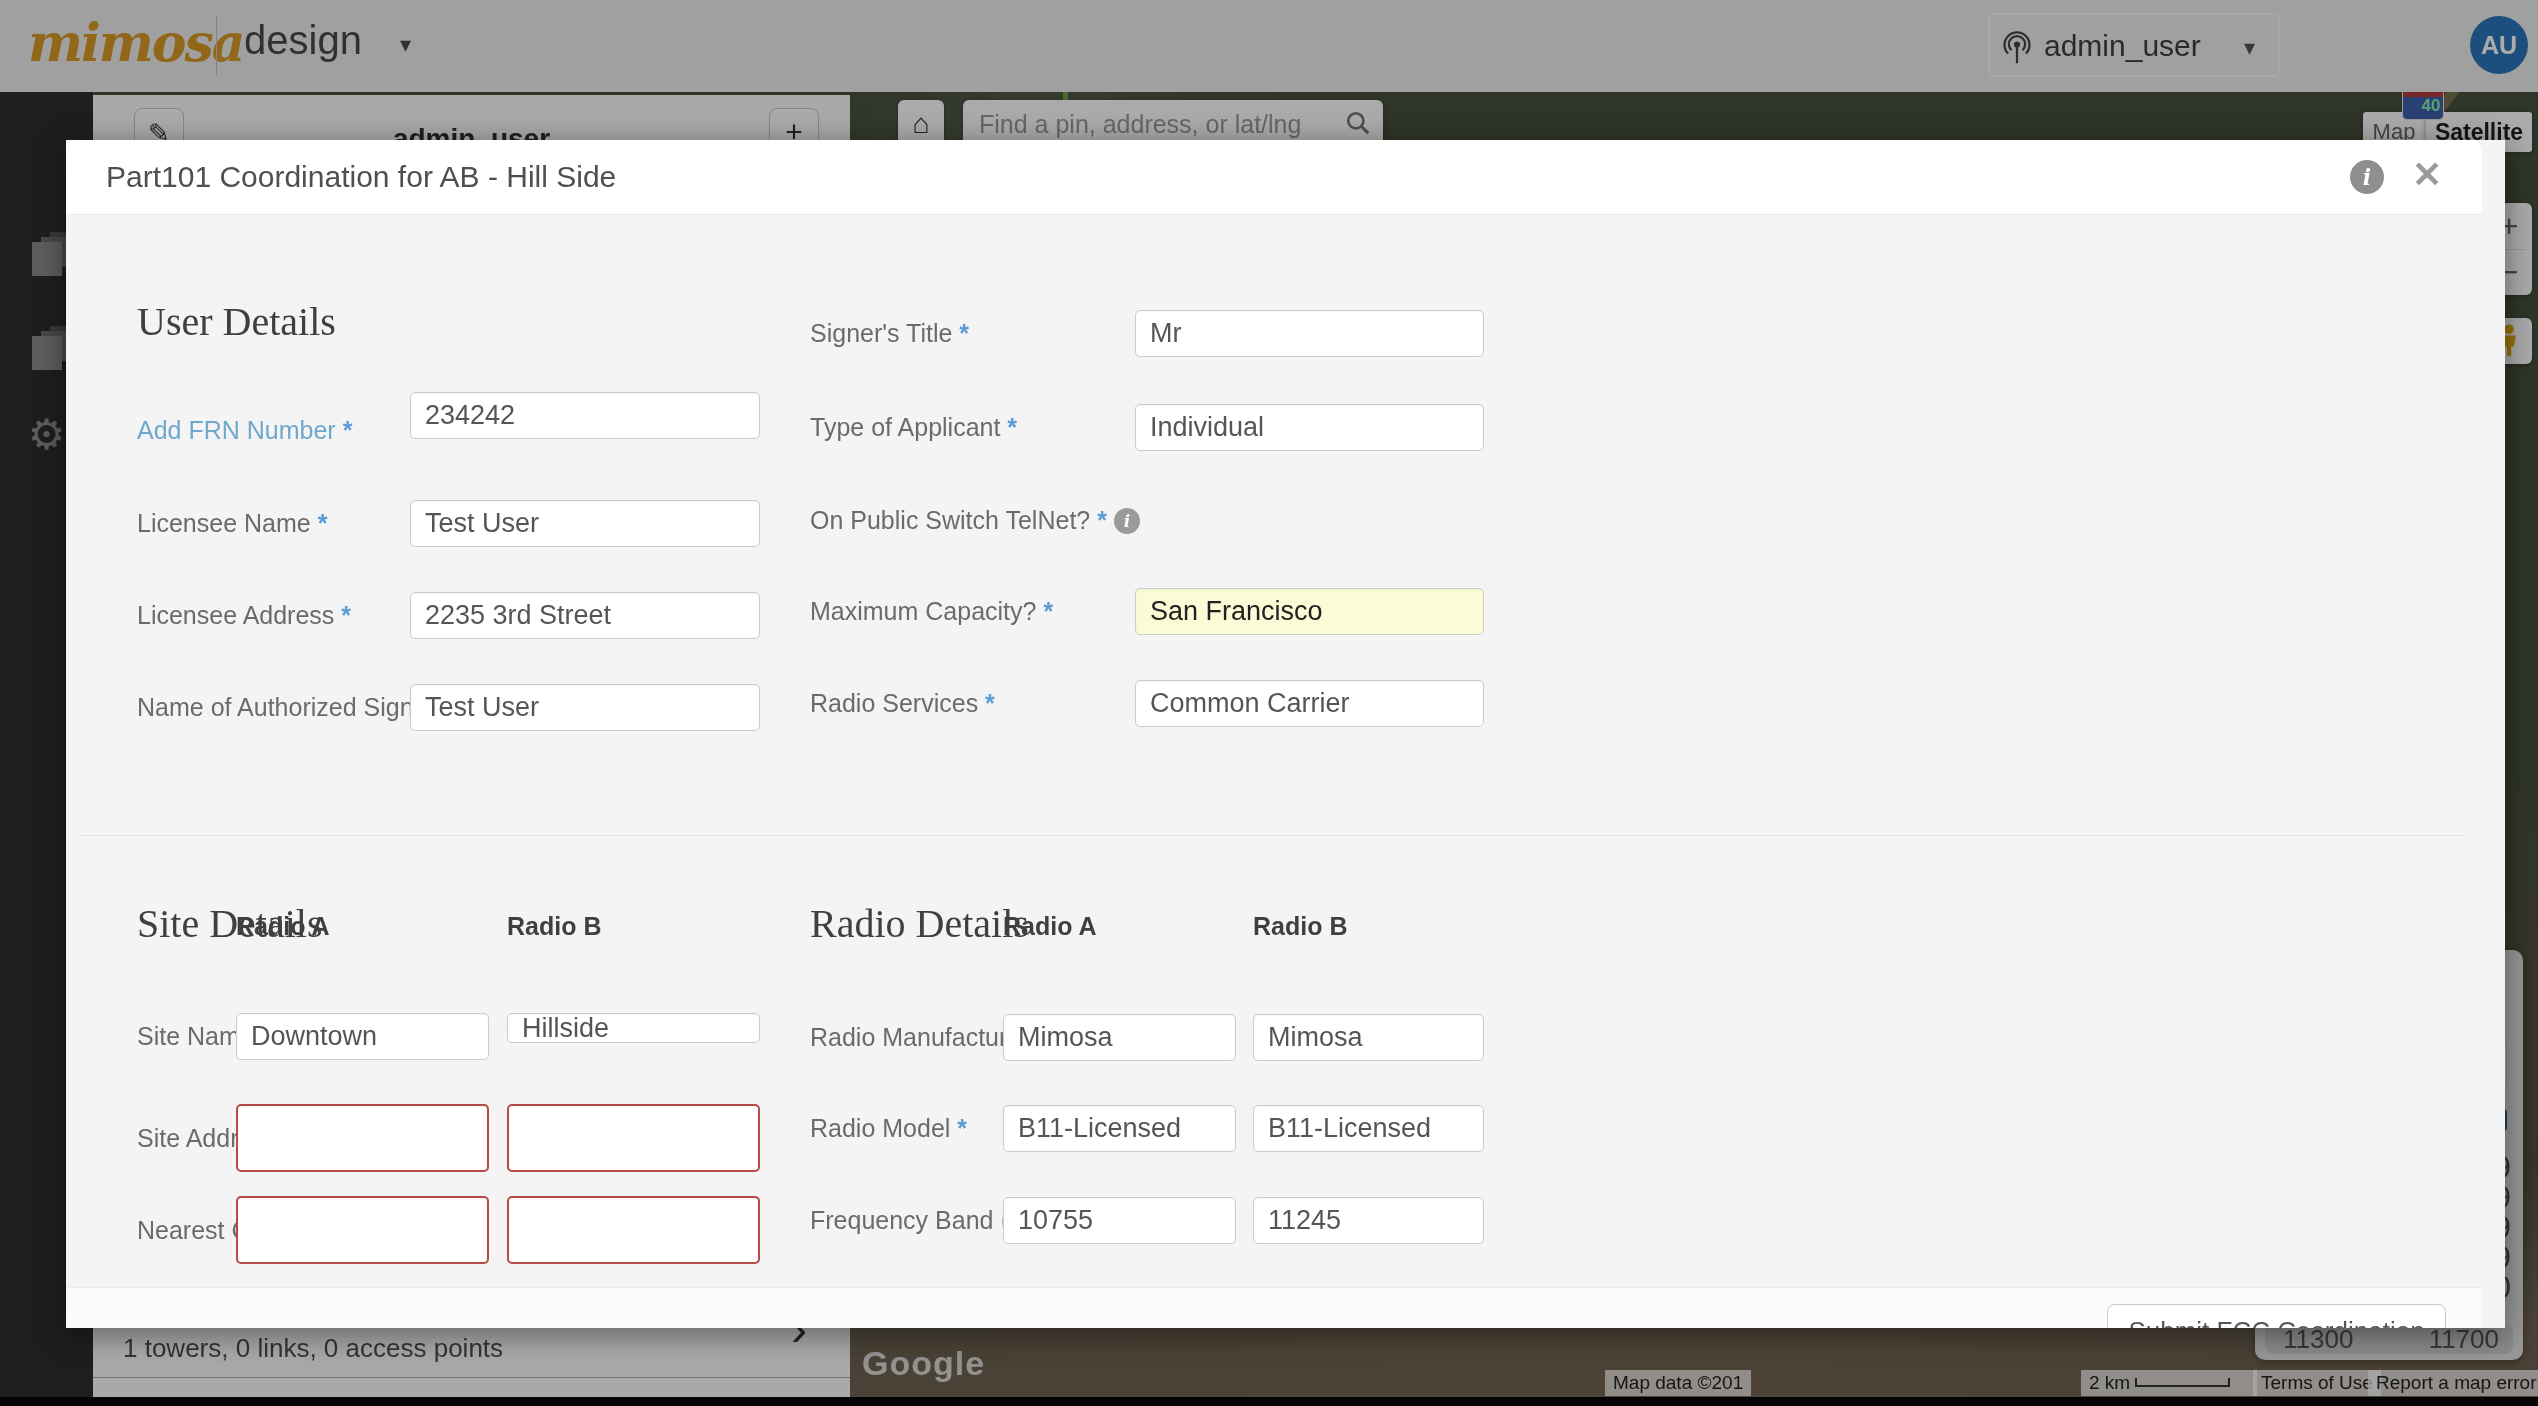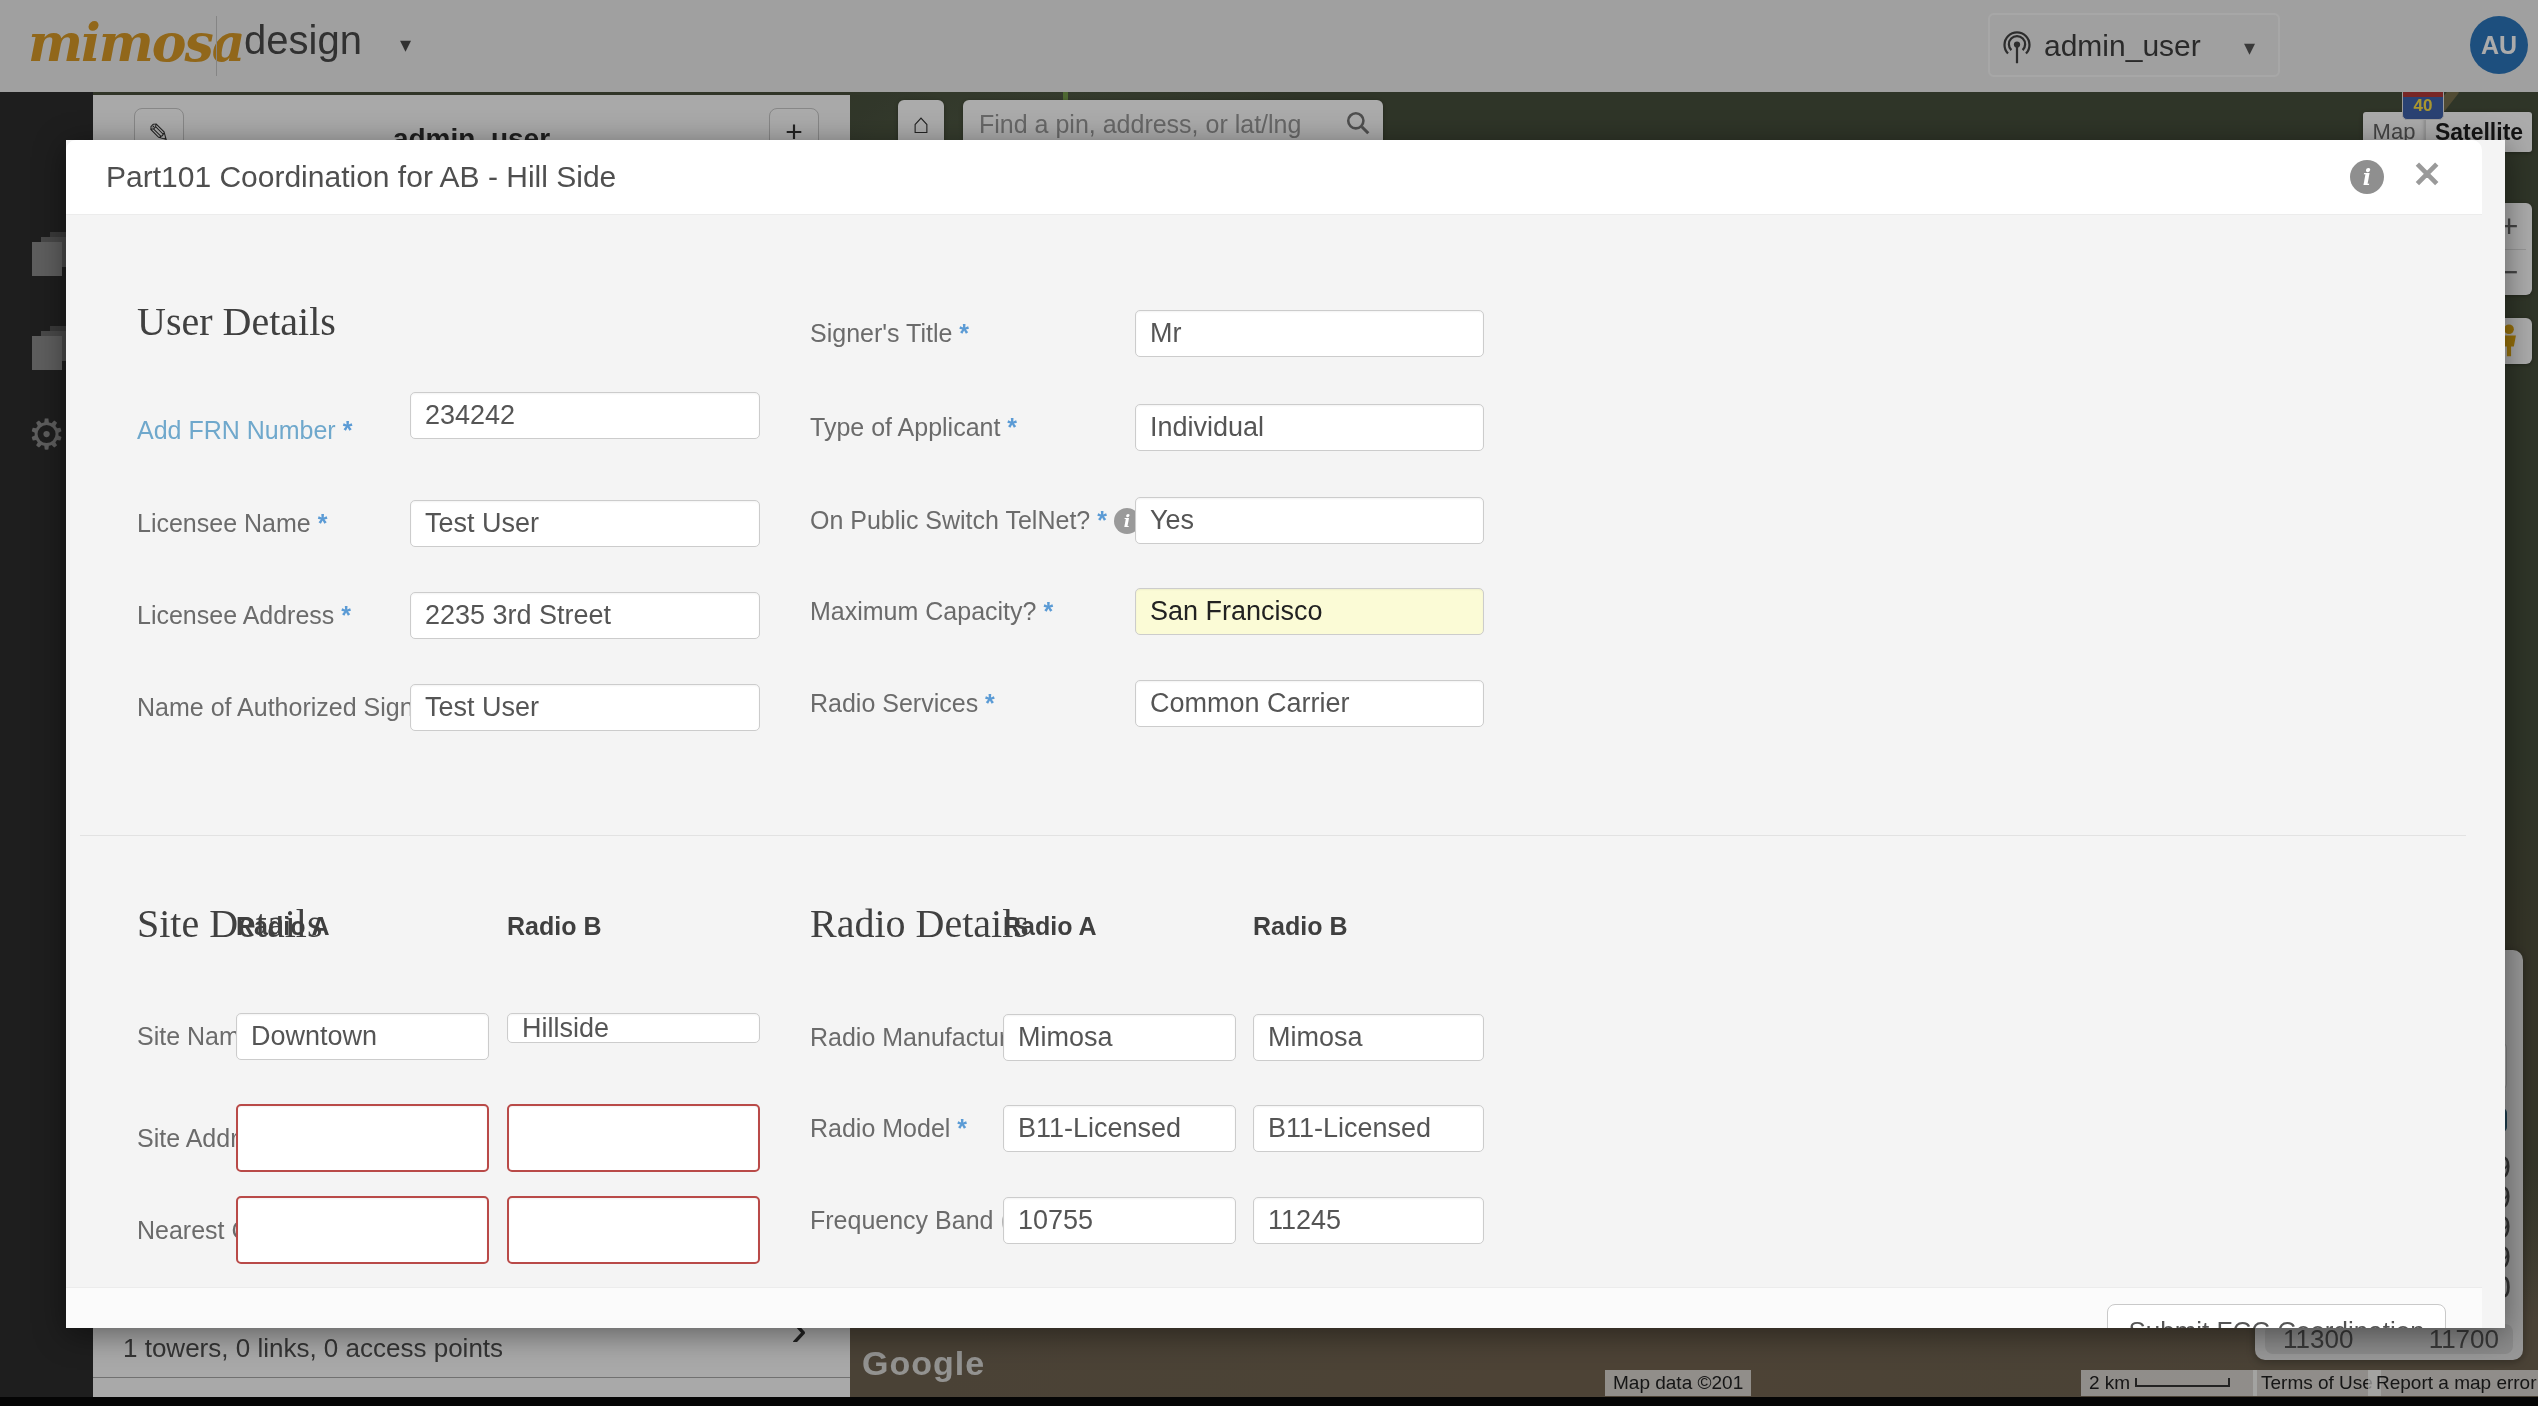--- a/index.html
+++ b/index.html
@@ -42,21 +42,21 @@
         radial-gradient(900px 300px at 45% 100%,#746551 0%,transparent 75%),
         linear-gradient(to top,#6f6351 0%,#6f6351 6%,transparent 18%);}
   .road-a{left:1520px;top:-30px;width:10px;height:260px;background:#8a7b52;transform:rotate(38deg);opacity:.75;}
   .road-b{left:213px;top:-6px;width:5px;height:70px;background:#7fae4e;opacity:.8;}
   .map-btn{background:#fff;border-radius:6px;box-shadow:0 1px 4px rgba(0,0,0,.3);box-sizing:border-box;text-align:center;}
   .search-box{left:113px;top:8px;width:420px;height:48px;background:#fff;border-radius:6px;box-shadow:0 1px 4px rgba(0,0,0,.3);}
   .search-ph{left:16px;top:0;line-height:48px;font-size:25px;color:#9a9a9a;white-space:nowrap;}
   .maptype{top:20px;height:40px;line-height:40px;background:#fff;box-shadow:0 1px 4px rgba(0,0,0,.3);text-align:center;}
   .shield{left:1552px;top:-4px;width:40px;height:30px;background:#3f63ac;border:1px solid #e8e8e8;border-radius:5px;overflow:hidden;}
   .shield-band{position:absolute;left:0;top:0;width:100%;height:8px;background:#b33a3a;}
-  .shield-num{position:absolute;left:0;top:7px;width:100%;text-align:center;font-size:17px;font-weight:700;color:#fde047;}
+  .shield-num{position:absolute;left:0;top:7px;width:100%;text-align:center;font-size:17px;font-weight:700;color:#86efac;padding-left:8px;}
   .zoomctl{left:1636px;top:111px;width:46px;height:92px;}
   .zoomctl .half{width:46px;height:46px;line-height:46px;font-size:32px;color:#666;}
   .zoom-div{position:absolute;left:6px;top:46px;width:34px;height:1px;background:#e0e0e0;}
   .pegman-btn{left:1636px;top:226px;width:46px;height:46px;}
   .google{left:12px;top:1252px;font-size:34px;font-weight:700;letter-spacing:1px;color:rgba(240,240,240,.85);}
   .attr-chip{top:1278px;height:26px;line-height:26px;background:rgba(255,255,255,.72);
              font-size:19px;color:#222;padding:0 8px;white-space:nowrap;}
   .scalebar{position:absolute;left:54px;top:8px;width:95px;height:9px;border:2px solid #333;border-top:none;box-sizing:border-box;}
 
   .freq-panel{left:1405px;top:858px;width:268px;height:410px;background:#e3e3e3;border-radius:10px;
@@ -252,21 +252,20 @@
     <input class="abs inp" style="left: 1069px; top: 170px; width: 349px; height: 47px;" readonly="" value="Mr">
 
     <div class="abs lbl" style="left:744px;top:264px;line-height:47px;">
       <span>Type of Applicant</span> <span class="req">*</span>
     </div>
     <input class="abs inp" style="left: 1069px; top: 264px; width: 349px; height: 47px;" readonly="" value="Individual">
 
     <div class="abs lbl" style="left:744px;top:357px;line-height:47px;">
       <span>On Public Switch TelNet?</span> <span class="req">*</span> <span class="lbl-info">i</span>
     </div>
-    <input class="abs inp" style="left: 1069px; top: 357px; width: 349px; height: 47px;" readonly="" value="Yes">
 
     <div class="abs lbl" style="left:744px;top:448px;line-height:47px;">
       <span>Maximum Capacity?</span> <span class="req">*</span>
     </div>
     <input class="abs inp hl" style="left: 1069px; top: 448px; width: 349px; height: 47px;" readonly="" value="San Francisco">
 
     <div class="abs lbl" style="left:744px;top:540px;line-height:47px;">
       <span>Radio Services</span> <span class="req">*</span>
     </div>
     <input class="abs inp" style="left: 1069px; top: 540px; width: 349px; height: 47px;" readonly="" value="Common Carrier">

